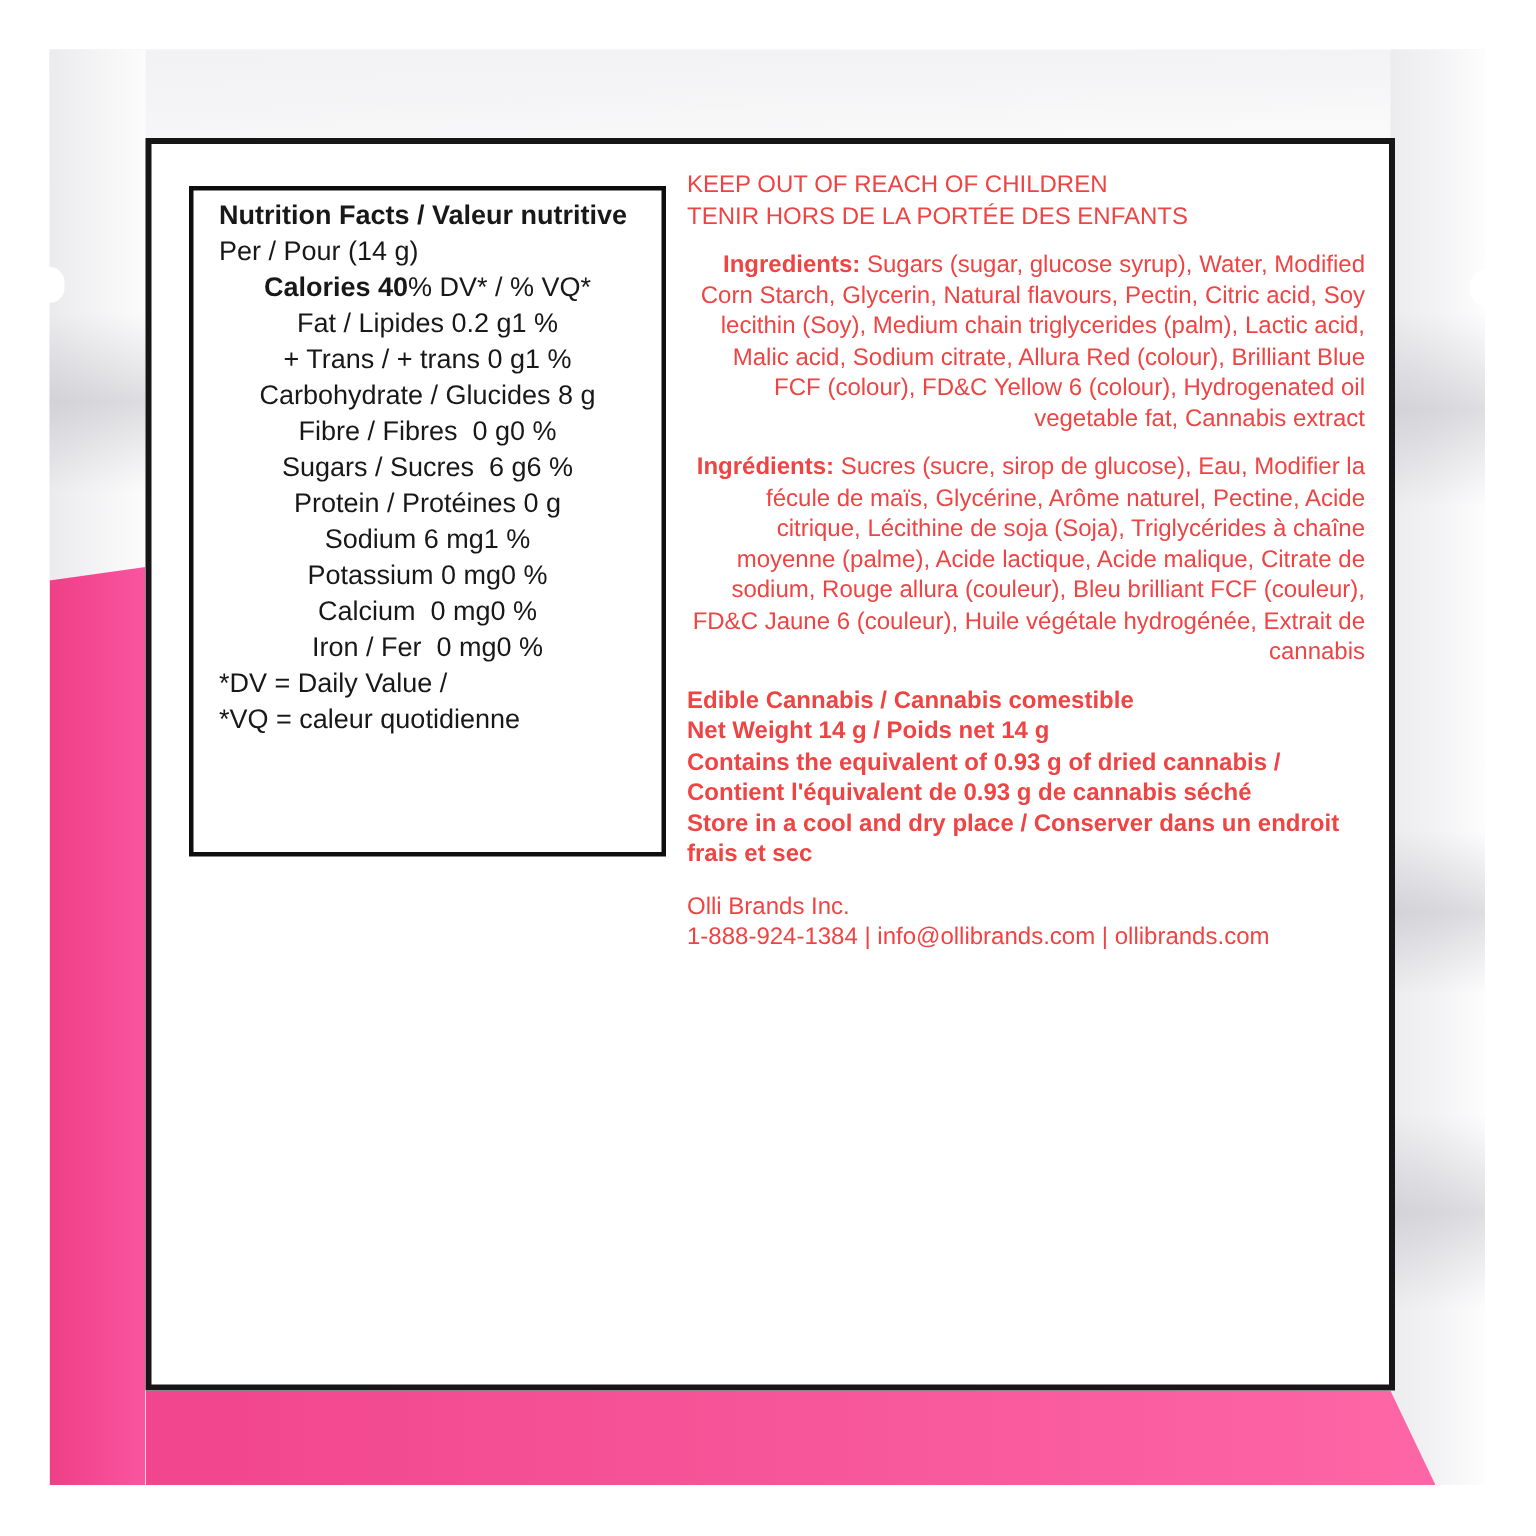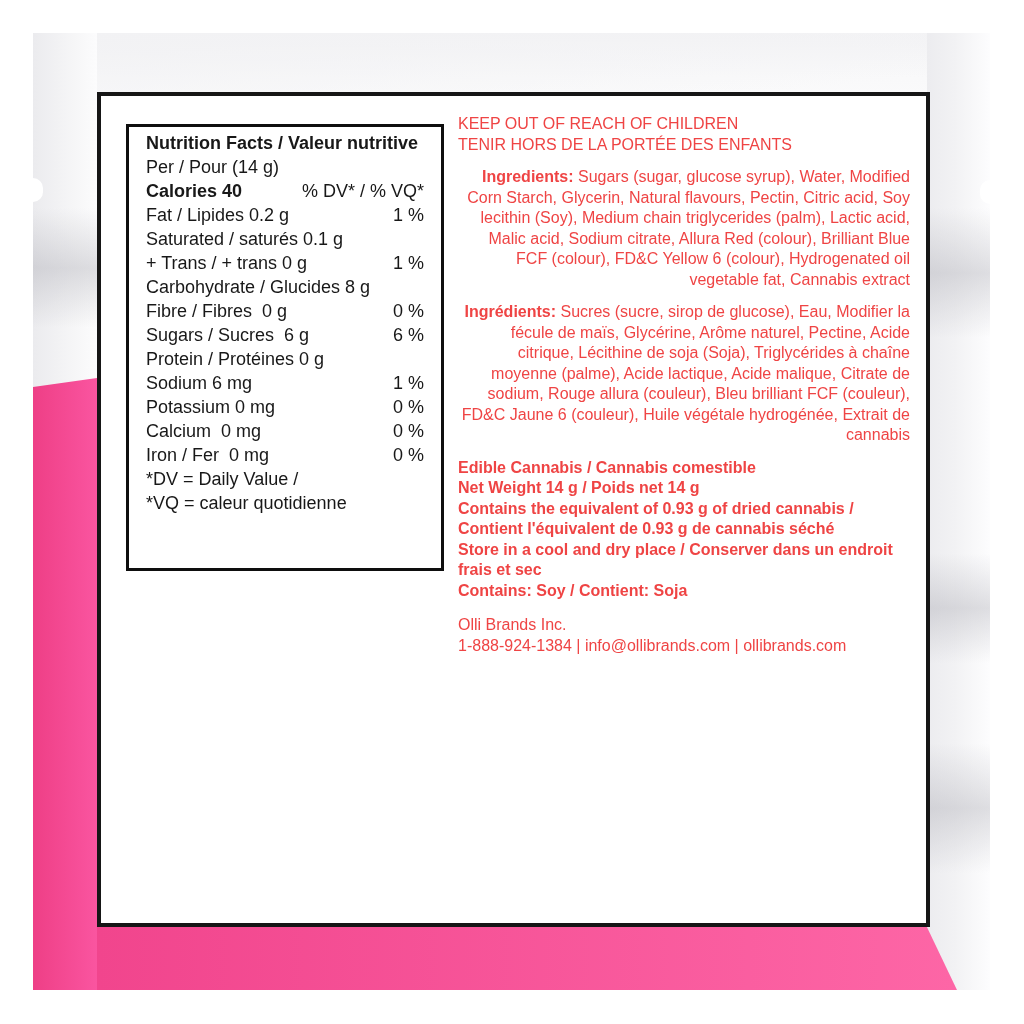--- a/index.html
+++ b/index.html
@@ -34,21 +34,21 @@
 
   
   .label-box{position:absolute;left:64px;top:59px;width:833px;height:835px;
              box-sizing:border-box;background:#ffffff;border:4px solid #161616;}
 
   
   .nut-box{position:absolute;left:25px;top:28px;width:318px;height:447px;
            box-sizing:border-box;border:3px solid #0e0e0e;padding:4px 17px 0 17px;
            font-size:18px;line-height:24px;color:#181818;}
   .nut-title{font-weight:bold;white-space:pre;}
-  .nrow{display:flex;justify-content:space-between;white-space:pre;}
+  .nrow{display:flex;justify-content:center;white-space:pre;}
   .nlabel{white-space:pre;}
   .nval{white-space:pre;}
   .bold{font-weight:bold;}
 
   
   .rcol{position:absolute;left:357px;top:18px;width:452px;
         font-size:16px;line-height:20.5px;color:#ef4444;}
   .rcol .block{margin-bottom:12px;}
   .rcol .tight{margin-bottom:0;font-weight:bold;}
   .para{text-align:right;}
@@ -76,24 +76,20 @@
       <div class="nut-box">
         <div class="nut-title">Nutrition Facts / Valeur nutritive</div>
         <div>Per / Pour (14 g)</div>
         <div class="nrow">
           <span class="nlabel bold">Calories 40</span>
           <span class="nval">% DV* / % VQ*</span>
         </div>
         <div class="nrow">
           <span class="nlabel">Fat / Lipides 0.2 g</span>
           <span class="nval">1 %</span>
-        </div>
-        <div class="nrow">
-          <span class="nlabel">Saturated / saturés 0.1 g</span>
-          <span class="nval"></span>
         </div>
         <div class="nrow">
           <span class="nlabel">+ Trans / + trans 0 g</span>
           <span class="nval">1 %</span>
         </div>
         <div class="nrow">
           <span class="nlabel">Carbohydrate / Glucides 8 g</span>
           <span class="nval"></span>
         </div>
         <div class="nrow">
@@ -137,21 +133,20 @@
         <div class="block para"><b>Ingredients:</b><span> Sugars (sugar, glucose syrup), Water, Modified Corn Starch, Glycerin, Natural flavours, Pectin, Citric acid, Soy lecithin (Soy), Medium chain triglycerides (palm), Lactic acid, Malic acid, Sodium citrate, Allura Red (colour), Brilliant Blue FCF (colour), FD&amp;C Yellow 6 (colour), Hydrogenated oil vegetable fat, Cannabis extract</span></div>
 
         <div class="block para"><b>Ingrédients:</b><span> Sucres (sucre, sirop de glucose), Eau, Modifier la fécule de maïs, Glycérine, Arôme naturel, Pectine, Acide citrique, Lécithine de soja (Soja), Triglycérides à chaîne moyenne (palme), Acide lactique, Acide malique, Citrate de sodium, Rouge allura (couleur), Bleu brilliant FCF (couleur), FD&amp;C Jaune 6 (couleur), Huile végétale hydrogénée, Extrait de cannabis</span></div>
 
         <div class="block tight">
           <div>Edible Cannabis / Cannabis comestible</div>
           <div>Net Weight 14 g / Poids net 14 g</div>
           <div>Contains the equivalent of 0.93 g of dried cannabis /</div>
           <div>Contient l'équivalent de 0.93 g de cannabis séché</div>
           <div>Store in a cool and dry place / Conserver dans un endroit frais et sec</div>
-          <div>Contains: Soy / Contient: Soja</div>
         </div>
 
         <div class="brand-block">
           <div>Olli Brands Inc.</div>
           <div>1-888-924-1384 | info@ollibrands.com | ollibrands.com</div>
         </div>
       </div>
 
     </div>
   </div>

